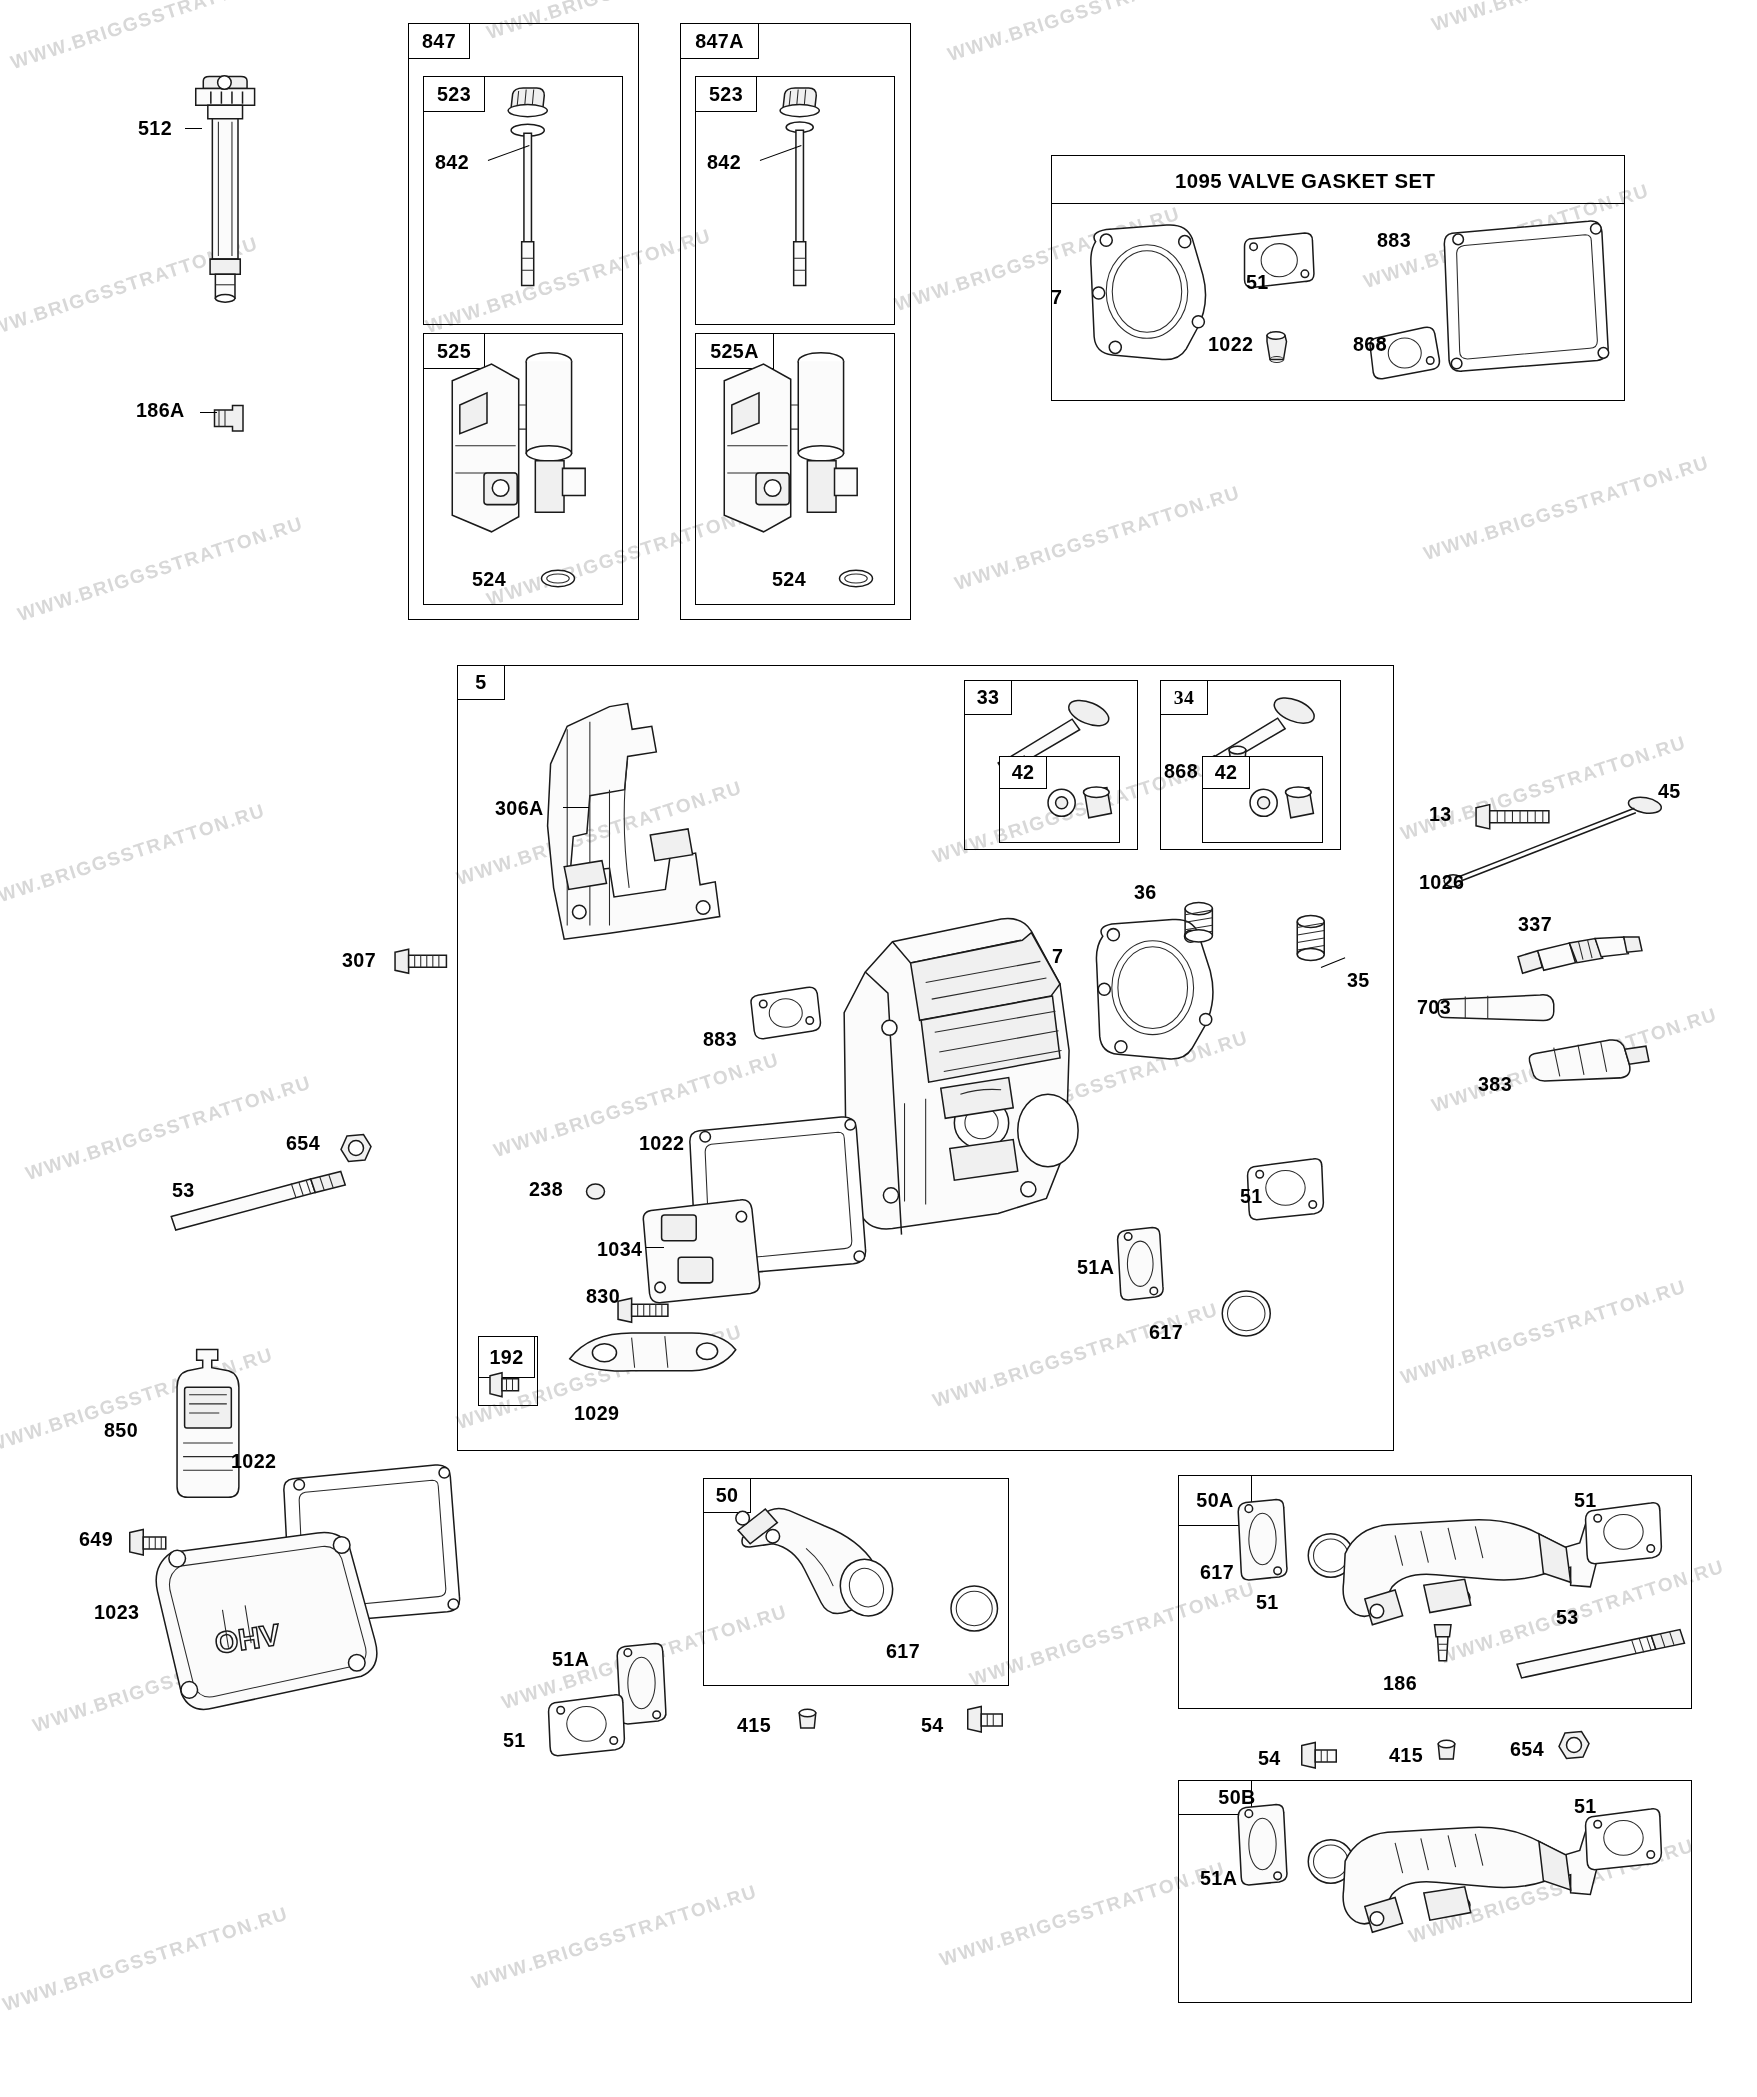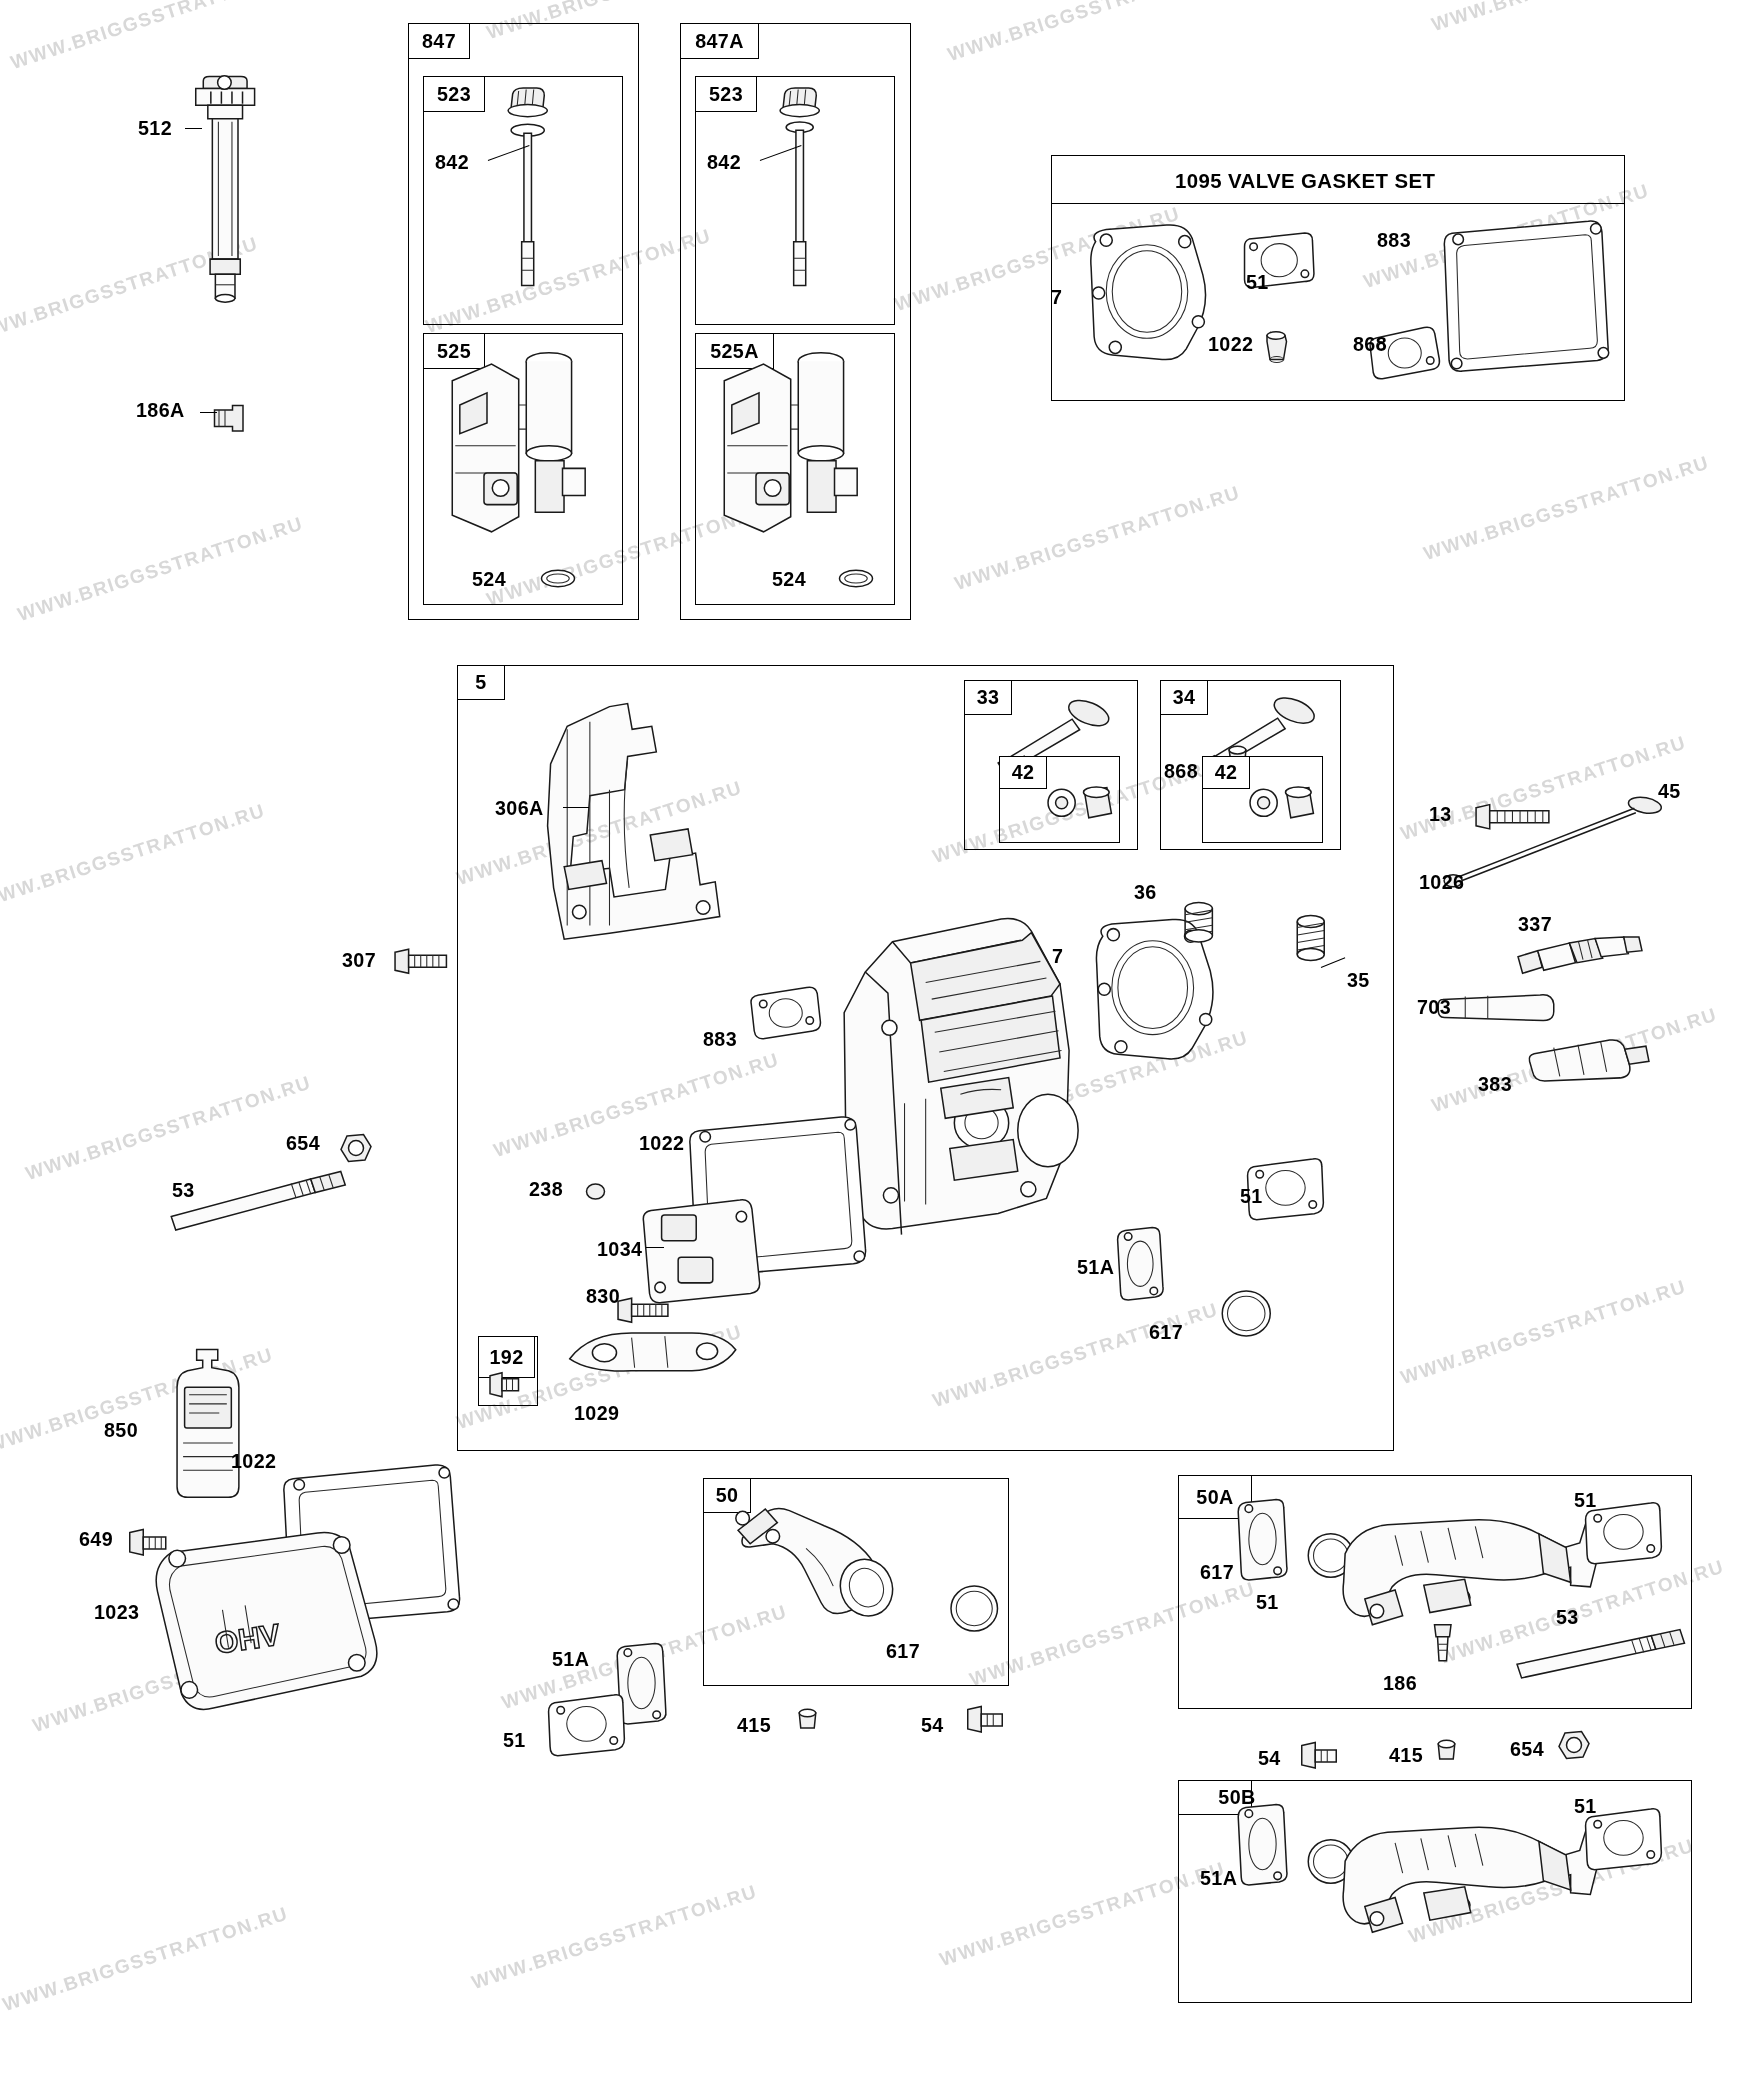--- a/index.html
+++ b/index.html
@@ -408,21 +408,21 @@
   <div class="part" style="left:1042px; top:777px;">
     <svg width="83" height="53" viewBox="0 0 110 70">
       <ellipse class="fill-w" cx="26" cy="34" rx="18" ry="18"></ellipse>
       <ellipse class="fill-md" cx="26" cy="34" rx="8" ry="8"></ellipse>
       <path class="fill-md" d="M56 18 L86 14 L92 48 L62 54 Z"></path>
       <ellipse class="fill-w" cx="72" cy="20" rx="17" ry="7"></ellipse>
     </svg>
   </div>
 
   <div class="box" style="left:1160px; top:680px; width:181px; height:170px;"></div>
-  <div class="tag" style="left:1160px; top:680px; width:48px; height:35px;">34</div>
+  <div class="tag" style="left:1160px; top:680px; width:48px; height:35px;font-family:Liberation Serif, serif;">34</div>
   <div class="part" style="left:1187px; top:694px;">
     <svg width="136" height="83" viewBox="0 0 180 110">
       <ellipse class="fill-md" cx="142" cy="22" rx="28" ry="14" transform="rotate(22 142 22)"></ellipse>
       <path class="fill-lt" d="M28 88 L120 32 L130 46 L38 100 Z"></path>
       <path class="fill-md" d="M22 90 L36 82 L42 92 L28 100 Z"></path>
       <path class="stroke-thin" d="M56 80 L62 90"></path>
     </svg>
   </div>
   <div class="lbl" style="left:1164px; top:760px;">868</div>
   <div class="part" style="left:1220px; top:741px;">
@@ -694,21 +694,21 @@
   <div class="part" style="left:960px; top:1702px;">
     <svg width="53" height="36" viewBox="0 0 70 48">
       <path class="fill-md" d="M10 10 L28 6 L28 40 L10 36 Z"></path>
       <path class="fill-lt" d="M28 16 L56 16 L56 32 L28 32 Z"></path>
       <path class="stroke-thin" d="M36 16 L36 32 M44 16 L44 32"></path>
     </svg>
   </div>
   <div class="lbl" style="left:921px; top:1714px;">54</div>
 
   <div class="box" style="left:1178px; top:1475px; width:514px; height:234px;"></div>
-  <div class="tag" style="left:1178px; top:1475px; width:74px; height:44px;">50A</div>
+  <div class="tag" style="left:1178px; top:1475px; width:74px; height:51px;">50A</div>
 
   <div class="part" style="left:1226px; top:1495px;">
     <svg width="76" height="91" viewBox="0 0 100 120">
       <path class="fill-lt" d="M26 10 L66 6 Q76 6 76 16 L80 94 Q82 106 70 108 L30 112 Q20 112 20 102 L16 22 Q16 12 26 10 Z"></path>
       <ellipse class="stroke-thin" cx="48" cy="58" rx="18" ry="34"></ellipse>
       <circle class="fill-w" cx="30" cy="18" r="5"></circle>
       <circle class="fill-w" cx="68" cy="100" r="5"></circle>
     </svg>
   </div>
   <div class="lbl" style="left:1200px; top:1561px;">617</div>

